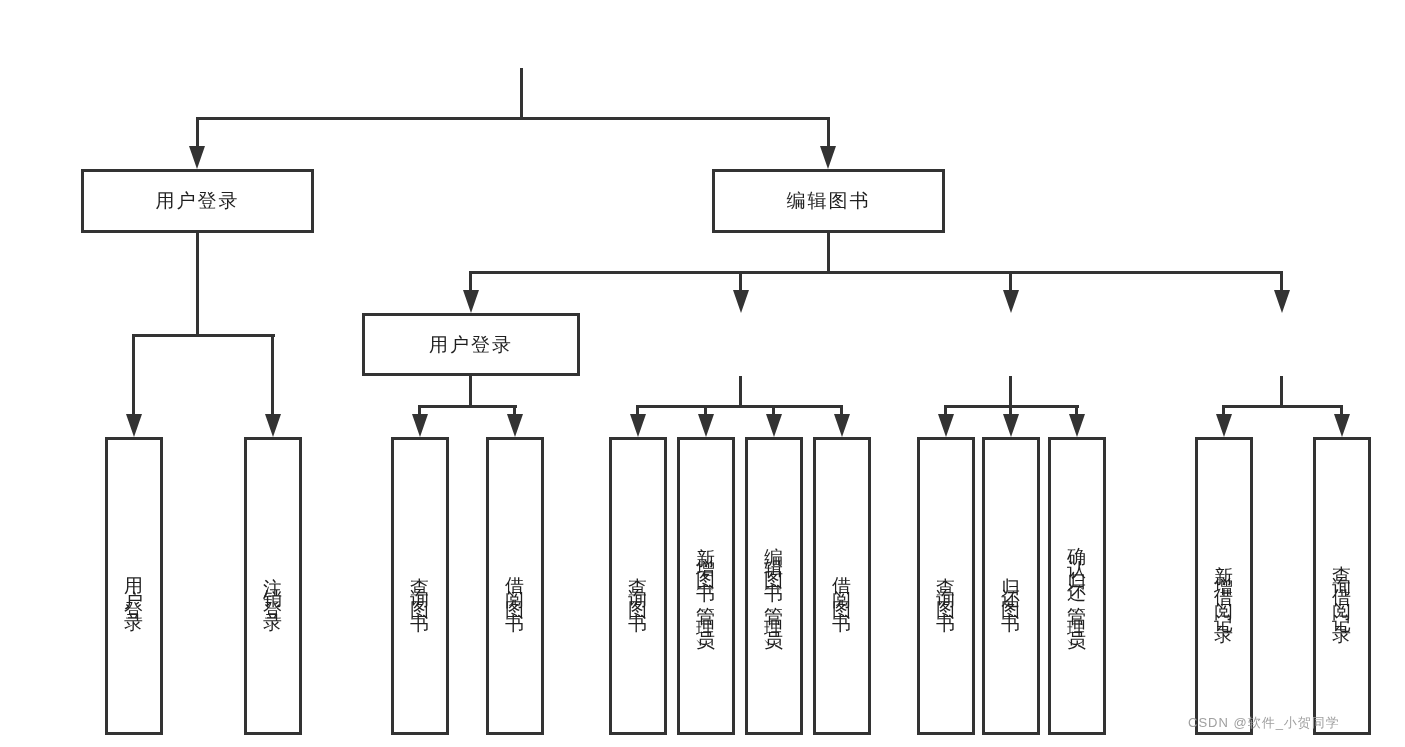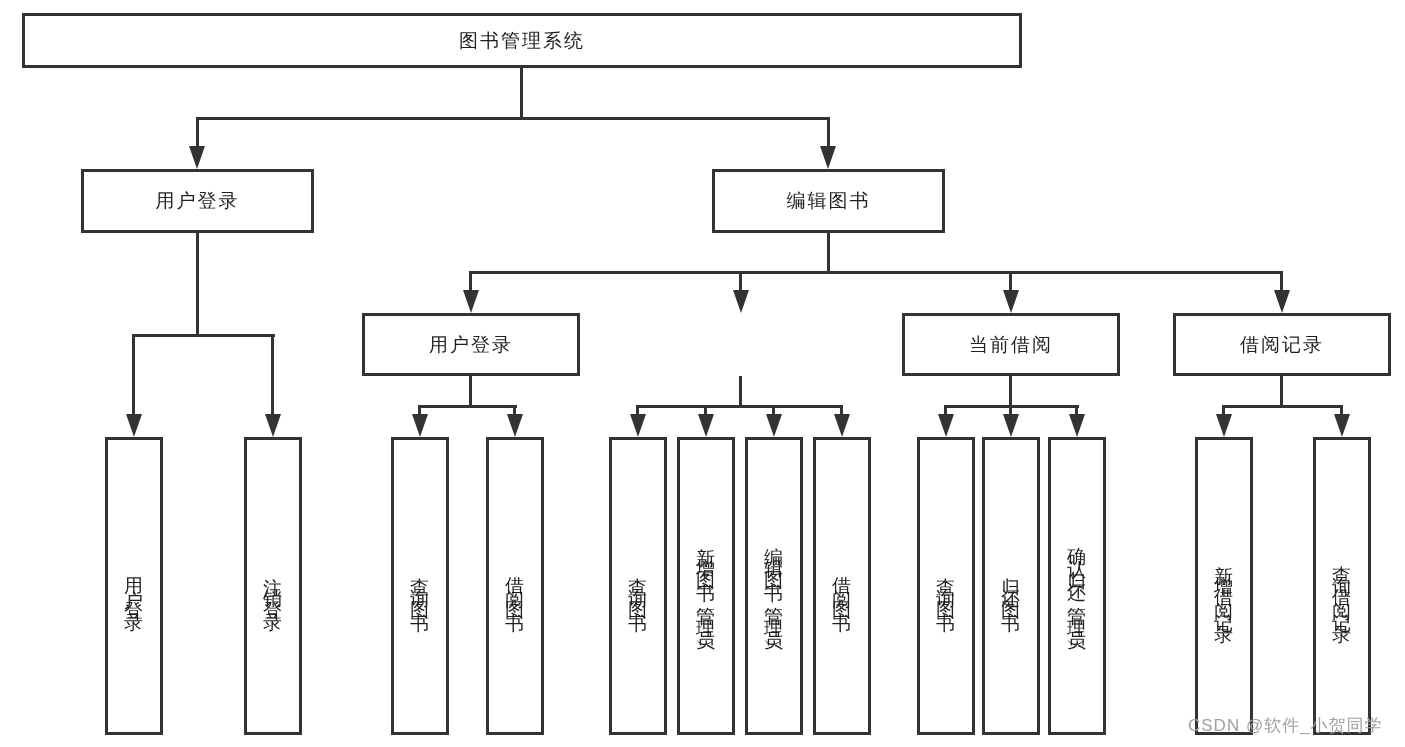--- a/index.html
+++ b/index.html
@@ -45,35 +45,32 @@
   .vline{width:3px;}
   .arrow{
     position:absolute;width:0;height:0;
     border-left:8px solid transparent;
     border-right:8px solid transparent;
     border-top:23px solid var(--line);
   }
   .watermark{
     position:absolute;
     left:1188px;top:714px;
-    font-size:17px;
+    font-size:13px;
     letter-spacing:1px;
     color:var(--watermark);
     z-index:5;
     white-space:nowrap;
   }
 </style>
 </head>
 <body>
 
 <div id="canvas">
 
-  <div class="box" style="left:22px;top:13px;width:1000px;height:55px">
-    <span class="lbl">图书管理系统</span>
-  </div>
 
   <div class="vline" style="left:520px;top:68px;height:51px"></div>
   <div class="hline" style="left:196px;top:117px;width:634px"></div>
   <div class="vline" style="left:196px;top:117px;height:32px"></div>
   <div class="arrow" style="left:189px;top:146px"></div>
   <div class="vline" style="left:827px;top:117px;height:32px"></div>
   <div class="arrow" style="left:820px;top:146px"></div>
 
   <div class="box" style="left:81px;top:169px;width:233px;height:64px">
     <span class="lbl">用户登录</span>
@@ -95,26 +92,20 @@
   <div class="arrow" style="left:463px;top:290px"></div>
   <div class="vline" style="left:739px;top:271px;height:21px"></div>
   <div class="arrow" style="left:733px;top:290px"></div>
   <div class="vline" style="left:1009px;top:271px;height:21px"></div>
   <div class="arrow" style="left:1003px;top:290px"></div>
   <div class="vline" style="left:1280px;top:271px;height:21px"></div>
   <div class="arrow" style="left:1274px;top:290px"></div>
 
   <div class="box" style="left:362px;top:313px;width:218px;height:63px">
     <span class="lbl">用户登录</span>
-  </div>
-  <div class="box" style="left:902px;top:313px;width:218px;height:63px">
-    <span class="lbl">当前借阅</span>
-  </div>
-  <div class="box" style="left:1173px;top:313px;width:218px;height:63px">
-    <span class="lbl">借阅记录</span>
   </div>
 
   <div class="vline" style="left:469px;top:376px;height:31px"></div>
   <div class="hline" style="left:419px;top:405px;width:98px"></div>
   <div class="vline" style="left:418px;top:405px;height:12px"></div>
   <div class="arrow" style="left:412px;top:414px"></div>
   <div class="vline" style="left:513px;top:405px;height:12px"></div>
   <div class="arrow" style="left:507px;top:414px"></div>
 
   <div class="vline" style="left:739px;top:376px;height:31px"></div>

